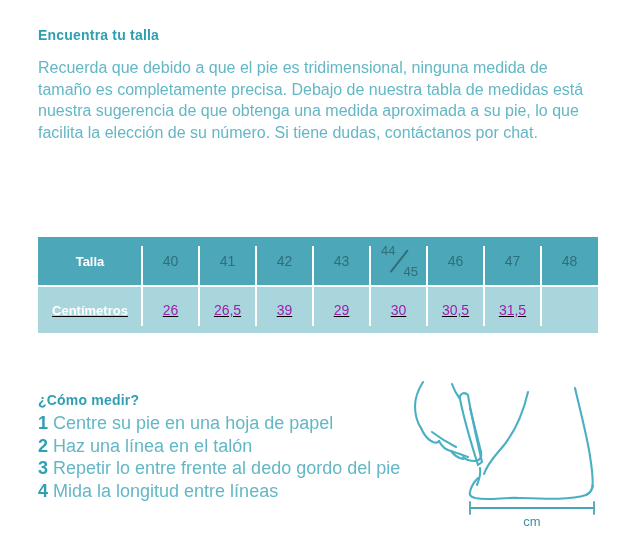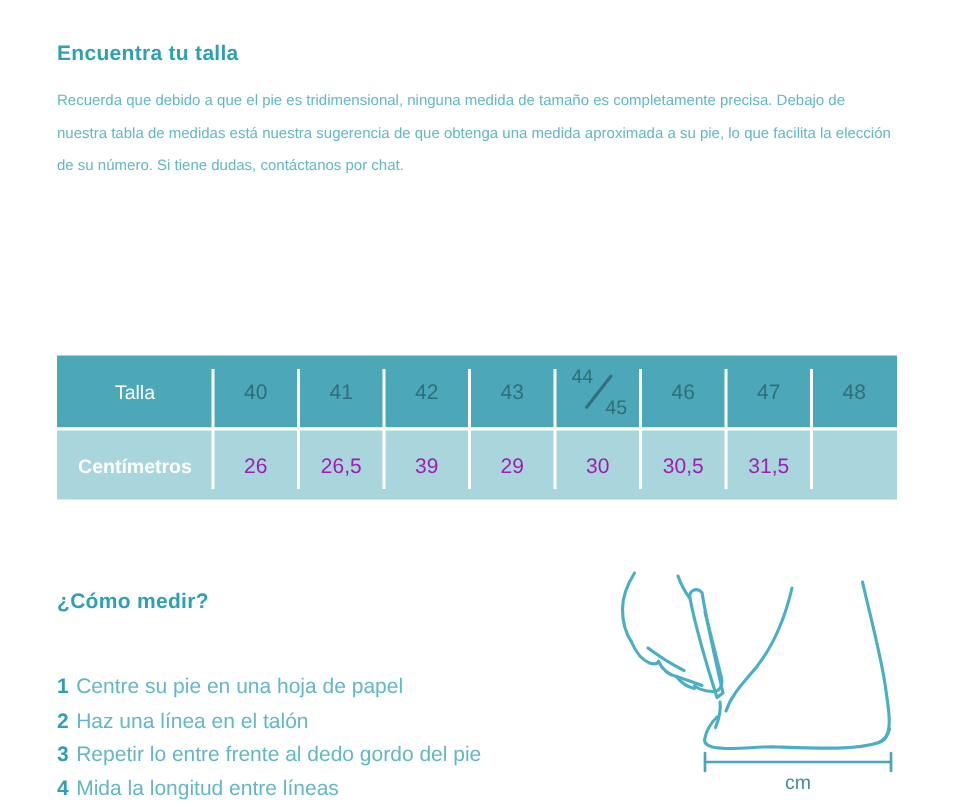--- a/index.html
+++ b/index.html
@@ -7,42 +7,42 @@
     font-family:"Liberation Sans", sans-serif; overflow:hidden; }
   .page { position:relative; width:643px; height:540px; background:#fff; }
 
   .heading { position:absolute; left:38px; font-size:14px; font-weight:bold;
     color:#2f9fb2; letter-spacing:0.2px; }
   .h-find { top:27px; }
   .h-guide { top:195px; }
   .h-measure { top:392px; }
 
   .intro { position:absolute; left:38px; top:57px; width:560px;
-    font-size:10px; line-height:21.6px; color:#63b7c6; }
+    font-size:16px; line-height:21.6px; color:#63b7c6; }
 
   
   .size-table { position:absolute; left:38px; top:237px; width:560px; height:98px; }
   .trow { display:grid; grid-template-columns:104px repeat(8, 57px); width:560px; }
   .trow-dark { height:48px; background:#4ca8b9; }
-  .trow-light { height:48px; background:#a9d6dd; border-top:2px solid #ffffff; }
+  .trow-light { height:48px; background:#a9d6dd; border-top:2px solid #ffffff;text-decoration:underline; }
   .tcell { display:flex; align-items:center; justify-content:center;
     font-size:14px; color:#2f6e7a; position:relative; }
-  .label-cell { color:#ffffff; font-weight:normal; font-size:13px; }
+  .label-cell { color:#ffffff; font-weight:bold; font-size:13px; }
   .trow-light .tcell { color:#a21caf; }
   .trow-light .label-cell { color:#ffffff; font-weight:bold; }
   .vdiv { position:absolute; top:9px; bottom:9px; width:2px; background:#ffffff; }
 
   .split-cell { font-size:13px; }
   .split-top { position:absolute; top:6px; left:11px; }
   .split-bottom { position:absolute; bottom:6px; right:9px; }
   .split-slash { position:absolute; left:50%; top:50%; width:28px; height:1.5px;
     background:#2f6e7a; transform:translate(-50%,-50%) rotate(-52deg); }
 
   
-  .steps { position:absolute; left:38px; top:446px; font-size:14px; }
+  .steps { position:absolute; left:38px; top:412px; font-size:18px; }
   .step { line-height:22.5px; color:#63b7c6; }
   .step b { color:#2f9fb2; font-weight:bold; margin-right:5px; }
 
   
   .illustration { position:absolute; left:408px; top:378px; }
   .illustration path, .illustration line { fill:none; stroke:#4bafc4;
     stroke-width:2.1; stroke-linecap:round; stroke-linejoin:round; }
   .illustration .measure { stroke:#4aa5b8; stroke-width:1.8; }
   .illustration text { fill:#3f8fa1; font-size:13px;
     font-family:"Liberation Sans", sans-serif; }

